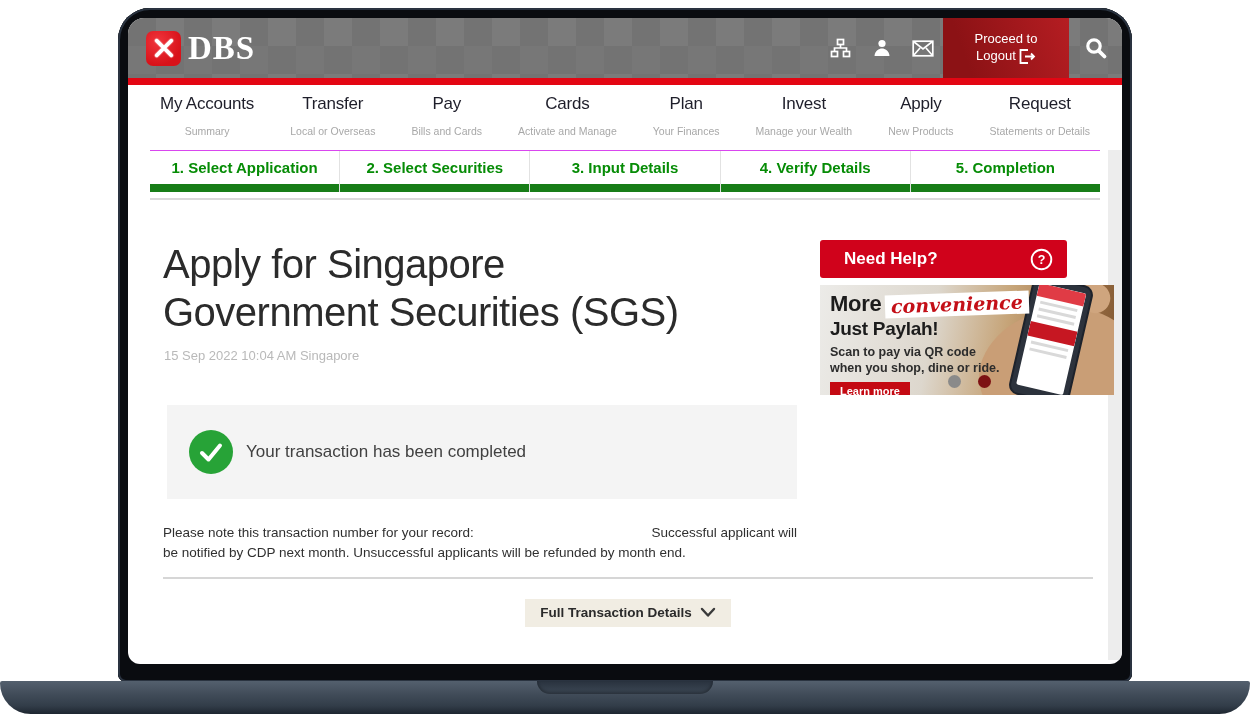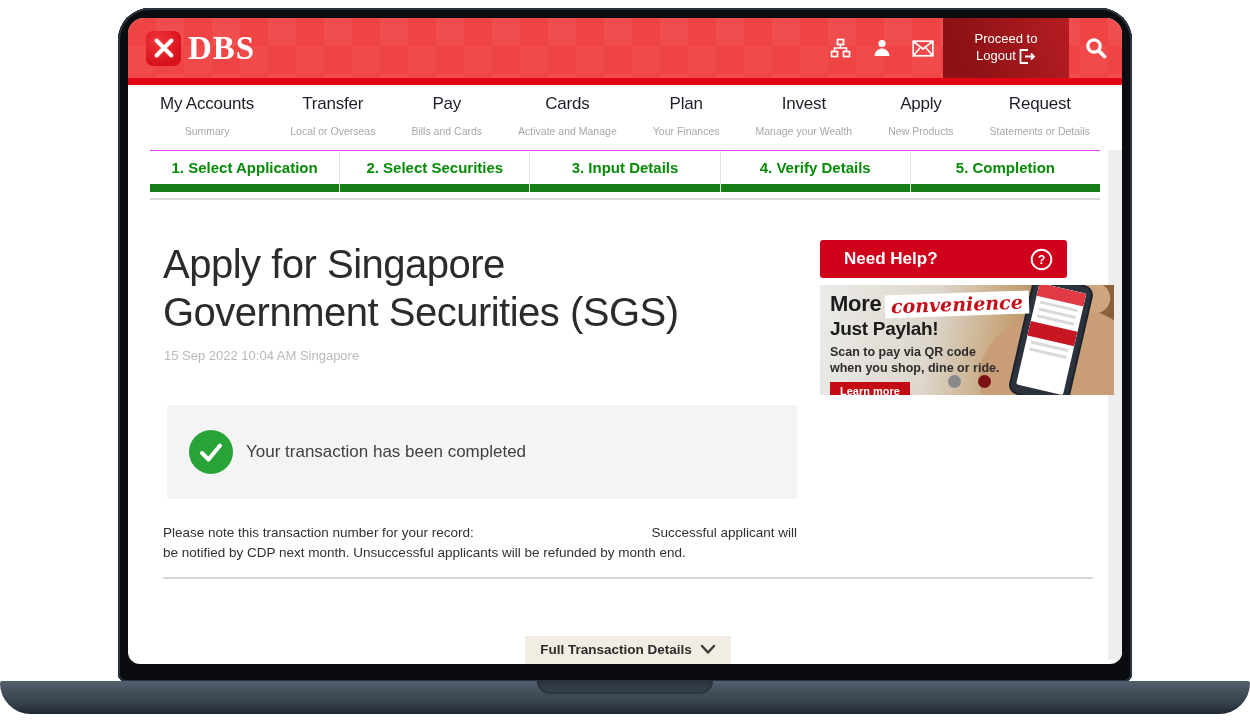--- a/index.html
+++ b/index.html
@@ -13,21 +13,21 @@
   .screen-content { position:absolute; left:10px; top:10px; width:994px; height:646px;
     background:#fff; border-radius:16px 16px 12px 12px; overflow:hidden; }
   .laptop-base { position:absolute; left:0; top:681px; width:1250px; height:33px;
     background:linear-gradient(180deg,#54606e 0%, #414c59 40%, #323d49 75%, #1e2630 100%);
     border-radius:3px 3px 42px 42px; }
   .base-notch { position:absolute; left:50%; top:0; transform:translateX(-50%);
     width:176px; height:13px; background:linear-gradient(180deg,#29323e,#3d4855);
     border-radius:0 0 14px 14px; box-shadow: inset 0 -2px 3px rgba(0,0,0,.3); }
 
   
-  .site-header { position:relative; height:60px; background:#ef4444; display:flex; align-items:stretch; overflow:hidden; }
+  .site-header { position:relative; height:60px; background:#737373; display:flex; align-items:stretch; overflow:hidden; }
   .site-header::before { content:""; position:absolute; inset:0;
     background: conic-gradient(from 0deg, rgba(255,255,255,.055) 0 25%, transparent 0 50%, rgba(255,255,255,.03) 0 75%, transparent 0) 0 0/56px 56px;
     pointer-events:none; }
   .brand { display:flex; align-items:center; margin-left:18px; gap:7px; z-index:1; }
   .logo-mark { width:35px; height:35px; border-radius:7px;
     background:radial-gradient(circle at 35% 30%, #f0353c, var(--logo-red,#d8121a) 70%);
     display:flex; align-items:center; justify-content:center; }
   .logo-text { color:#fff; font-family:"Liberation Serif", serif; font-weight:600; font-size:33px; letter-spacing:1px; line-height:1; }
   .header-right { margin-left:auto; display:flex; align-items:stretch; z-index:1; }
   .hicon { background:none; border:none; width:41px; display:flex; align-items:center; justify-content:center; color:#fff; cursor:pointer; }
@@ -94,21 +94,21 @@
     display:flex; align-items:center; padding-left:22px; z-index:1; }
   .check-circle { color:var(--check-green,#27a337); display:flex; }
   .success-text { margin-left:13px; font-size:17px; color:#414141; }
 
   .note { position:absolute; left:35px; top:505px; width:634px; font-size:13.5px; color:#303030; line-height:20px; }
   .note-l1 { display:flex; justify-content:space-between; }
 
   .divider { position:absolute; left:35px; top:559px; width:930px; border-top:2px solid #d6d6d6; }
   .details-row { position:absolute; left:35px; top:581px; width:930px; text-align:center; }
   .details-btn { display:inline-flex; align-items:center; gap:8px; background:#f1ede3; border:none; cursor:pointer;
-    padding:6px 15px 7px; font-family:inherit; font-size:13.5px; font-weight:bold; color:#2b2b2b;margin-top:37px; }
+    padding:6px 15px 7px; font-family:inherit; font-size:13.5px; font-weight:bold; color:#2b2b2b; }
 </style>
 </head>
 <body>
 
 <div class="stage">
 
   <div class="laptop-screen">
     <div class="screen-content">
 
       <header class="site-header">

